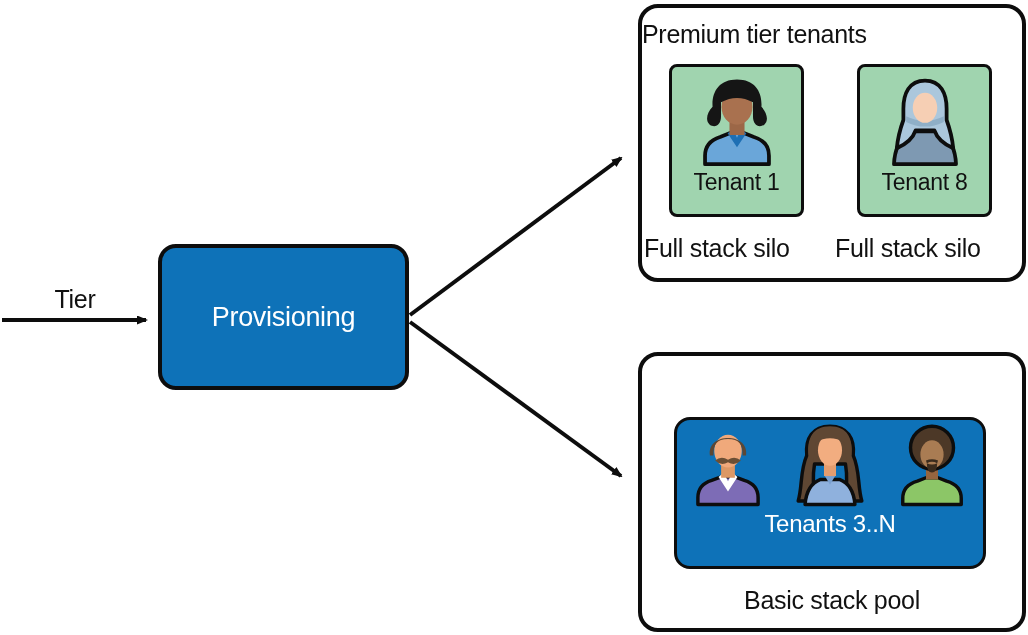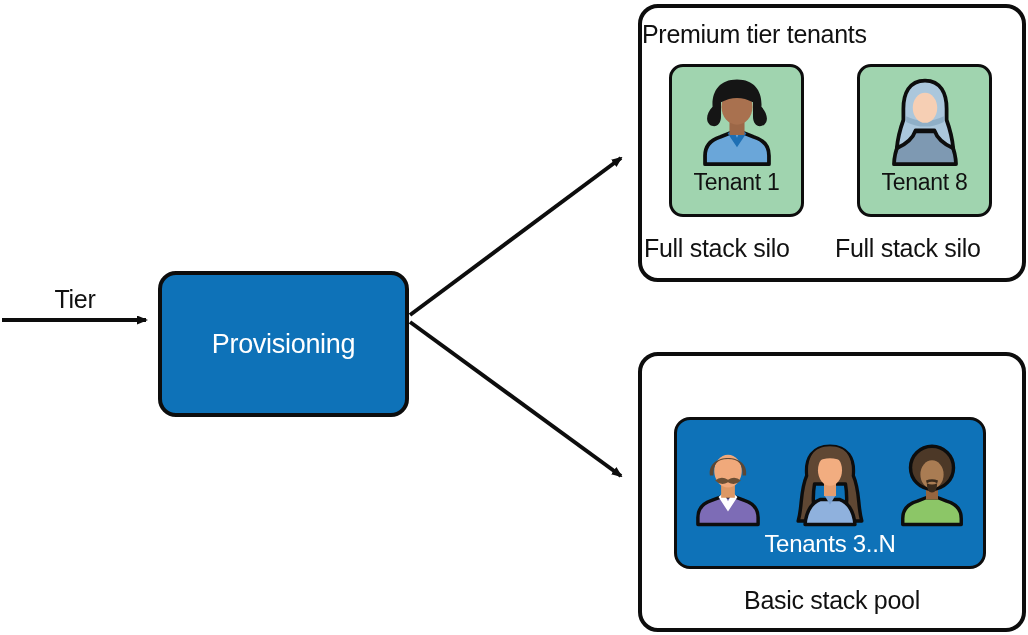--- a/index.html
+++ b/index.html
@@ -36,21 +36,20 @@
     width: 251px;
     height: 146px;
     background: var(--brand-blue);
     border: 4px solid var(--ink);
     border-radius: 18px;
     display: flex;
     align-items: center;
     justify-content: center;
     color: #fff;
     font-size: 27px;
-    margin-top: 27px;
   }
   .group-box {
     position: absolute;
     width: 388px;
     height: 278px;
     background: #fff;
     border: 4px solid var(--ink);
     border-radius: 20px;
   }
   .group-box.premium { left: 638px; top: 4px; }
@@ -62,21 +61,21 @@
     width: 100%;
     font-size: 25px;
   }
   .tenant-card {
     position: absolute;
     top: 56px;
     width: 135px;
     height: 153px;
     background: var(--card-green);
     border: 3.5px solid var(--ink);
-    border-radius: 14px;
+    border-radius: 8px;
     display: flex;
     flex-direction: column;
     align-items: center;
     padding-top: 6px;
   }
   .tenant-card.first  { left: 27px; }
   .tenant-card.second { left: 215px; }
   .tenant-card svg { width: 94px; height: 94px; }
   .tenant-label {
     font-size: 23px;
@@ -95,21 +94,21 @@
     left: 32px;
     top: 61px;
     width: 312px;
     height: 152px;
     background: var(--brand-blue);
     border: 3.5px solid var(--ink);
     border-radius: 16px;
     display: flex;
     flex-direction: column;
     align-items: center;
-    padding-top: 21px;
+    padding-top: 1px;
   }
   .pool-avatars {
     display: flex;
     gap: 16px;
     align-items: flex-end;
   }
   .pool-avatars svg { width: 86px; height: 86px; }
   .pool-label {
     color: #fff;
     font-size: 24px;

